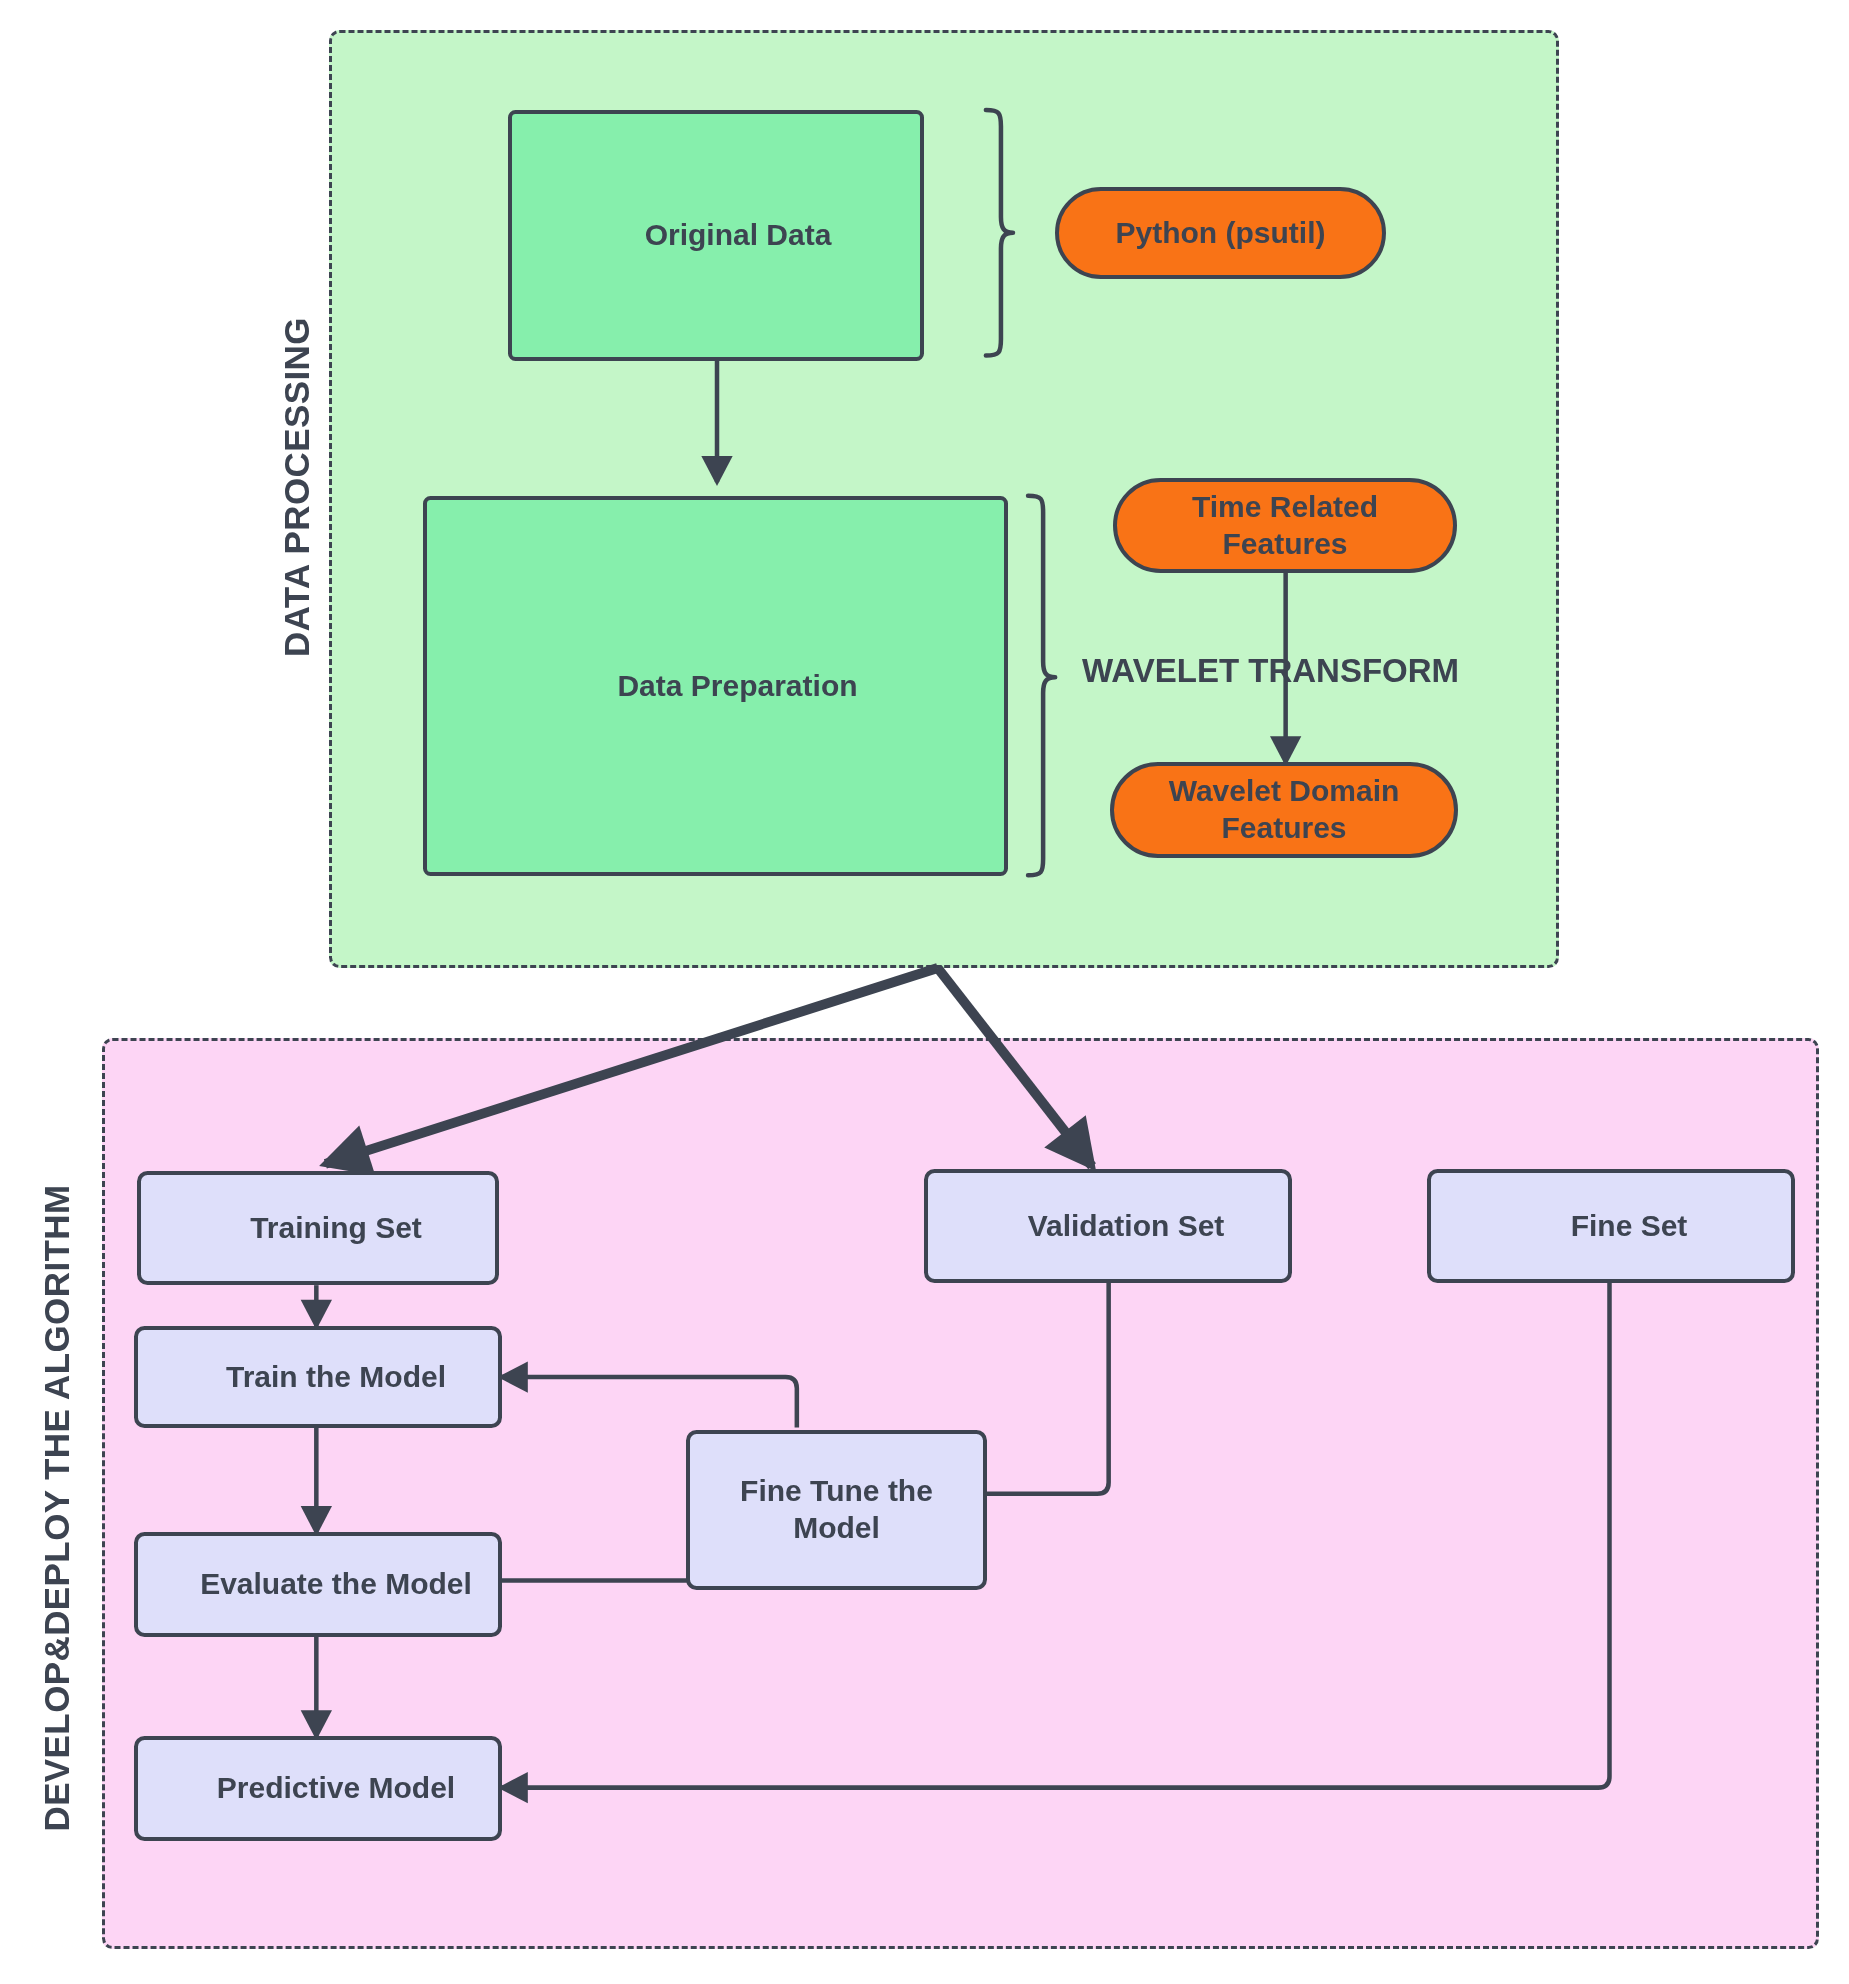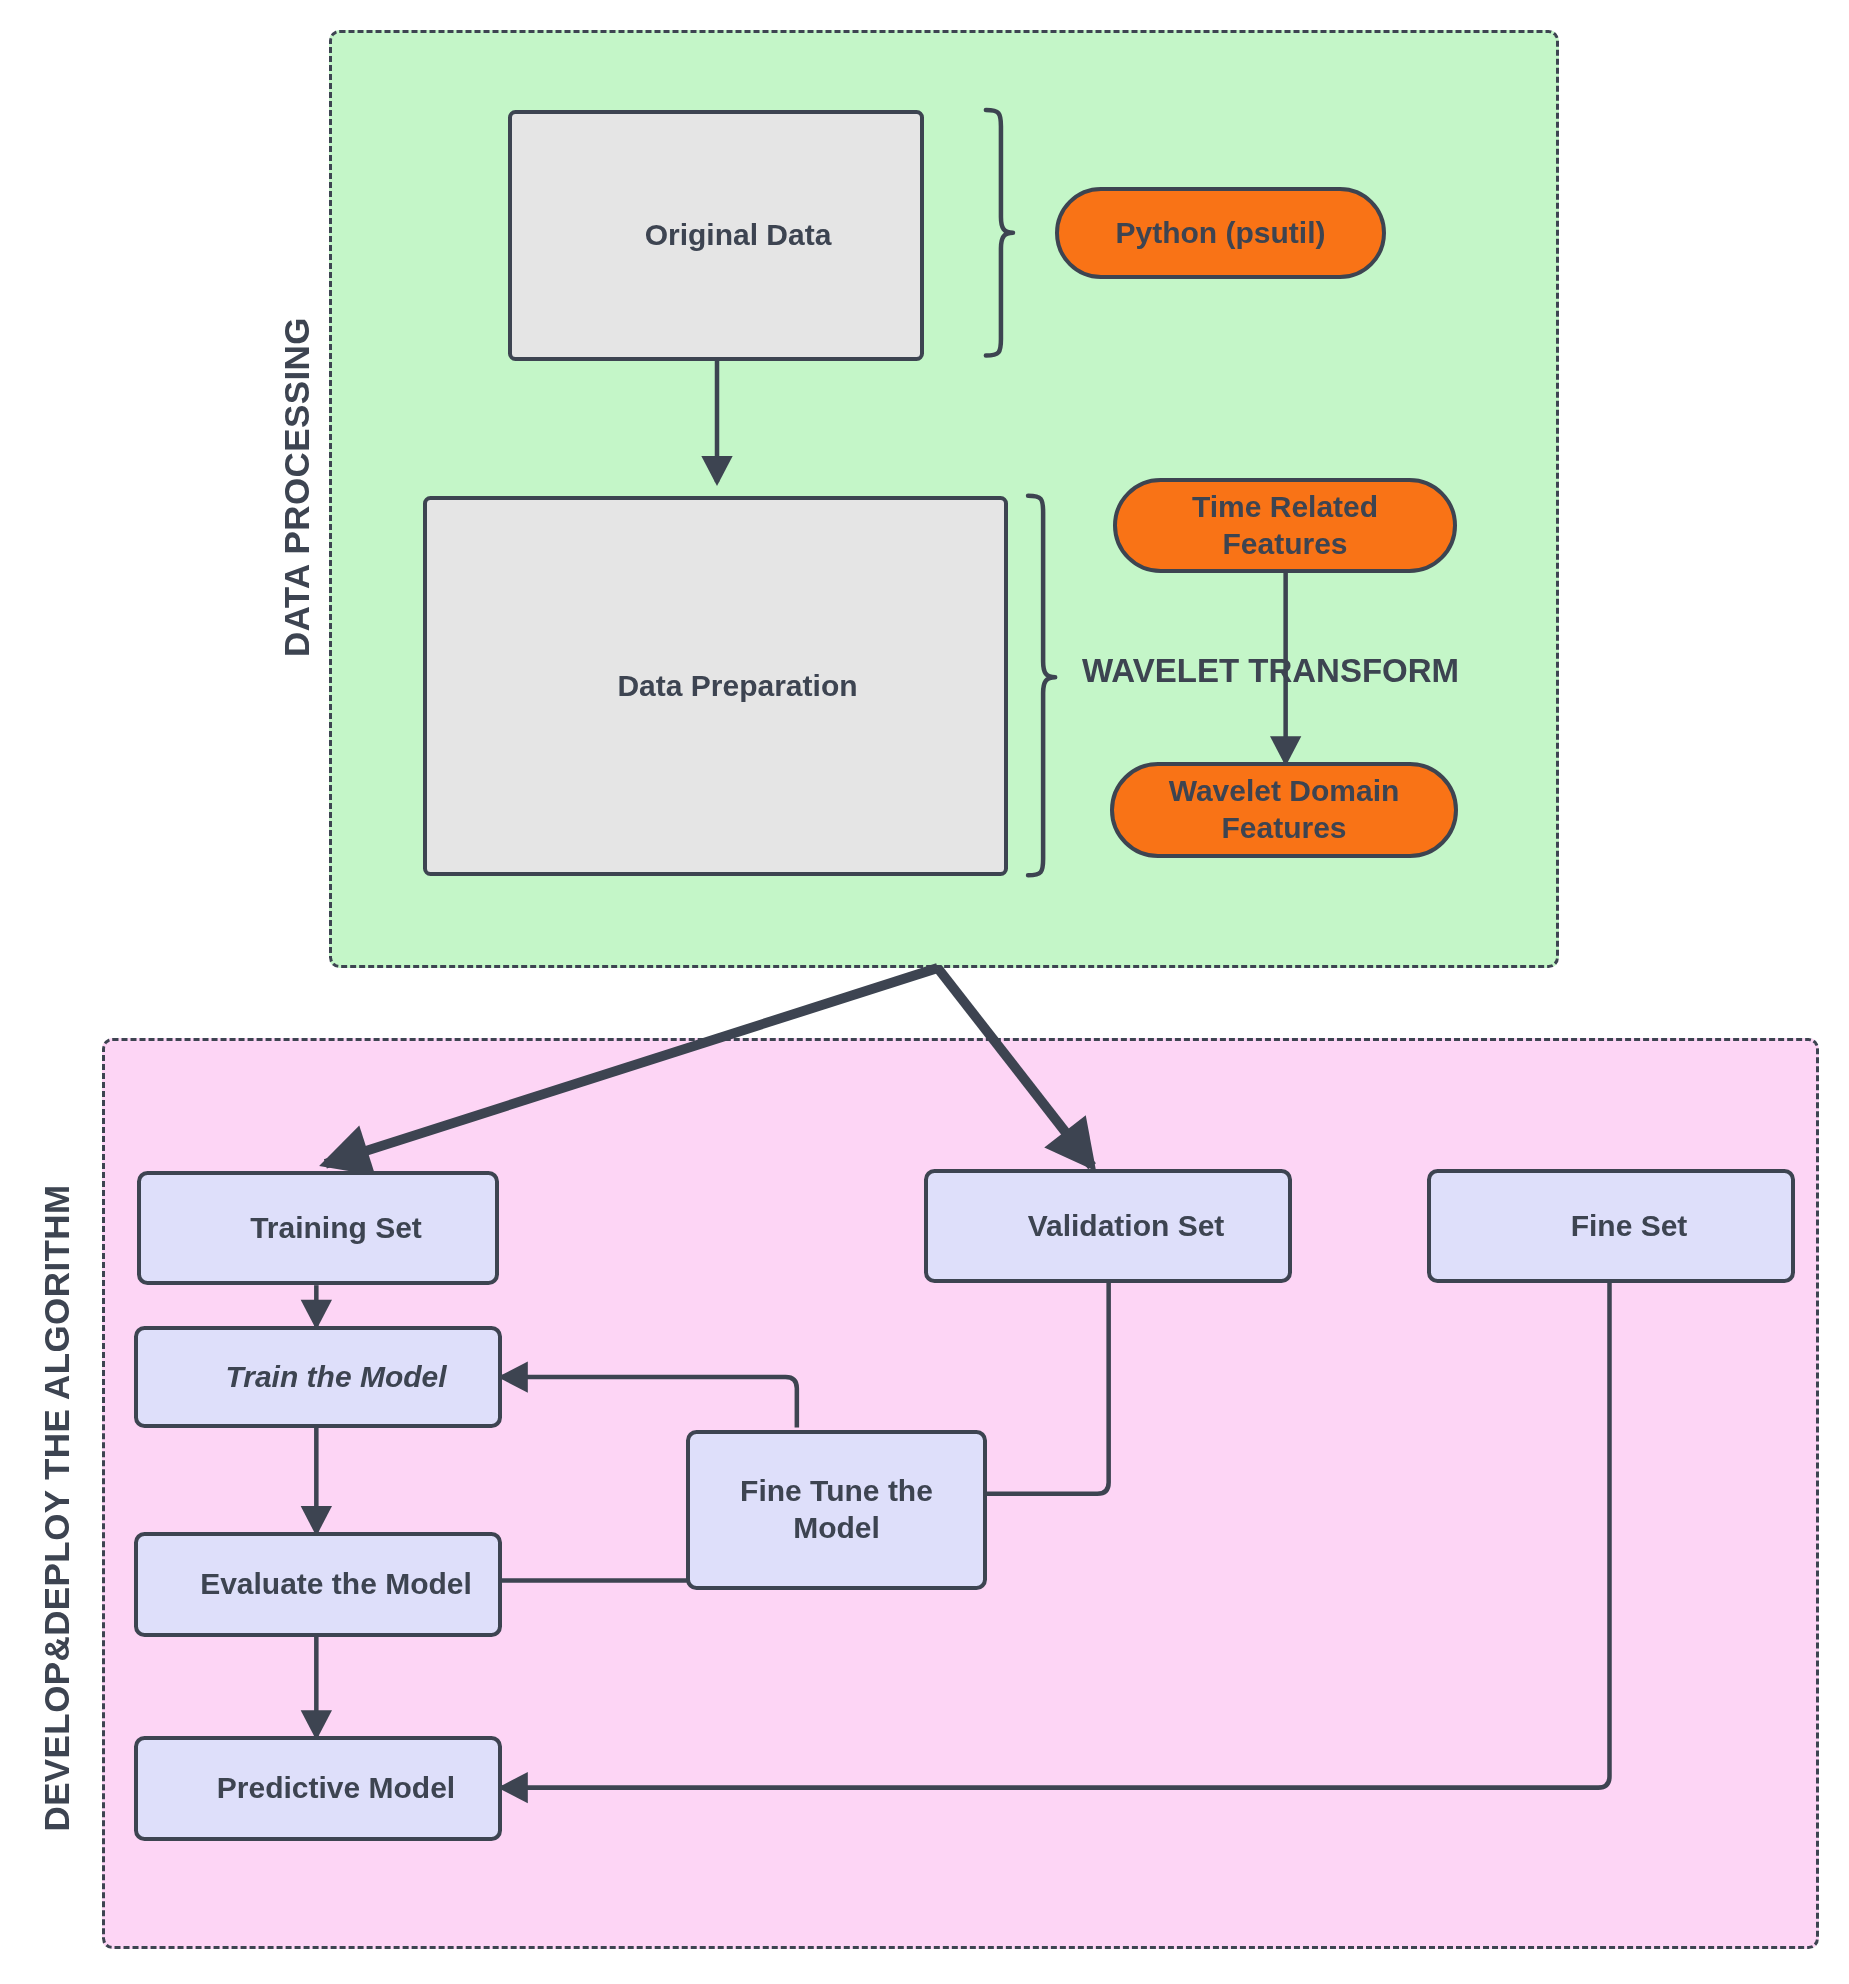--- a/index.html
+++ b/index.html
@@ -11,21 +11,21 @@
   .panel{position:absolute;box-sizing:border-box;}
   .panel-green{background:#C4F6C8;border:3px dashed #3D4451;border-radius:10.5px;}
   .panel-pink{background:#FDD5F5;border:3px dashed #3D4451;border-radius:10.5px;}
 
   .vlabel{position:absolute;color:#3D4451;font-weight:bold;letter-spacing:0.4px;
           white-space:nowrap;transform-origin:center center;}
 
   .node{position:absolute;box-sizing:border-box;display:flex;align-items:center;
         justify-content:center;text-align:center;color:#3D4451;font-weight:bold;
         border:4.5px solid #3D4451;line-height:1.22;}
-  .n-rect{background:#e5e5e5;border-radius:7.5px;padding-left:44px;}
+  .n-rect{background:#86efac;border-radius:7.5px;padding-left:44px;}
   .n-pill{background:#f97316;border-radius:753px;}
   .n-lav{background:#DEDFFA;border-radius:10.5px;padding-left:36px;}
 
   .freetext{position:absolute;color:#3D4451;font-weight:bold;white-space:nowrap;}
 </style>
 </head>
 <body>
 
 <div id="stage">
 
@@ -98,21 +98,21 @@
   <div class="node n-pill" style="left:1110px;top:762px;width:348px;height:96px;font-size:30px;padding:0 25.6px;">Wavelet Domain Features</div>
 
   <div class="freetext" style="left:1082px;top:652px;font-size:33px;">WAVELET TRANSFORM</div>
 
   <div class="node n-lav" style="left:137px;top:1171px;width:362px;height:114px;font-size:30px;">Training Set</div>
 
   <div class="node n-lav" style="left:924px;top:1169px;width:368px;height:114px;font-size:30px;">Validation Set</div>
 
   <div class="node n-lav" style="left:1427px;top:1169px;width:368px;height:114px;font-size:30px;">Fine Set</div>
 
-  <div class="node n-lav" style="left:134px;top:1326px;width:368px;height:102px;font-size:30px;font-style:italic;">Train the Model</div>
+  <div class="node n-lav" style="left:134px;top:1326px;width:368px;height:102px;font-size:30px;">Train the Model</div>
 
   <div class="node n-lav" style="left:134px;top:1532px;width:368px;height:105px;font-size:30px;">Evaluate the Model</div>
 
   <div class="node n-lav" style="left:646px;top:1430px;width:301px;height:160px;font-size:30px;padding:12px 21px;margin-left:40px;">Fine Tune the Model</div>
 
   <div class="node n-lav" style="left:134px;top:1736px;width:368px;height:105px;font-size:30px;">Predictive Model</div>
 
 </div>
 
 

